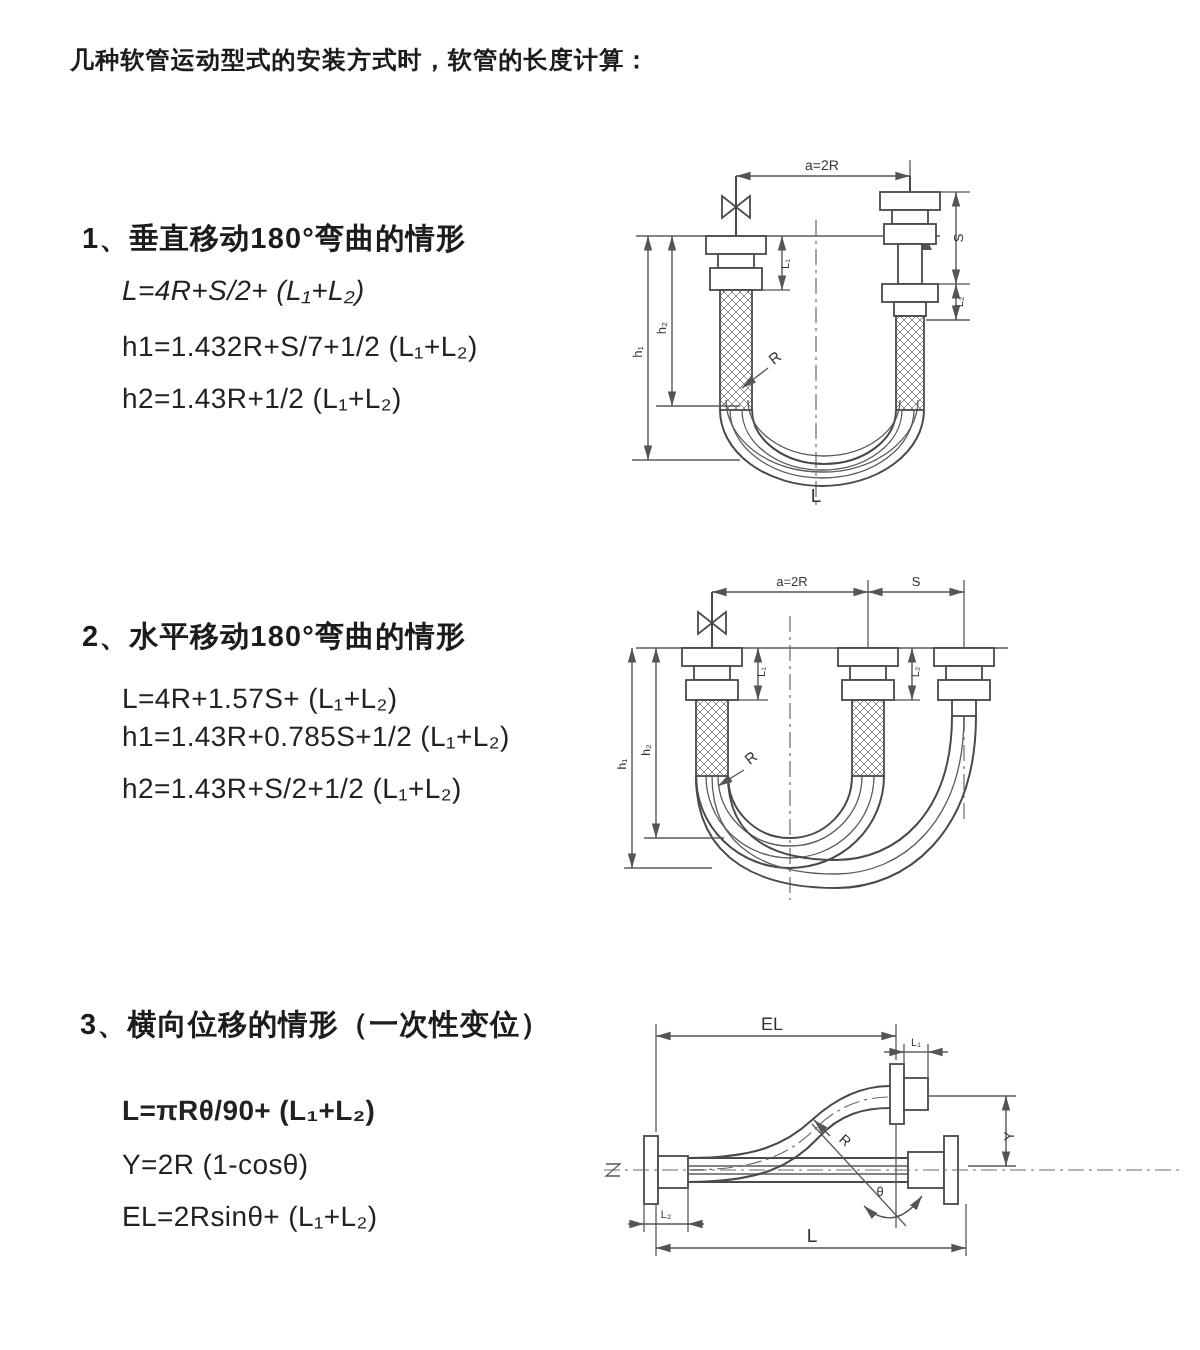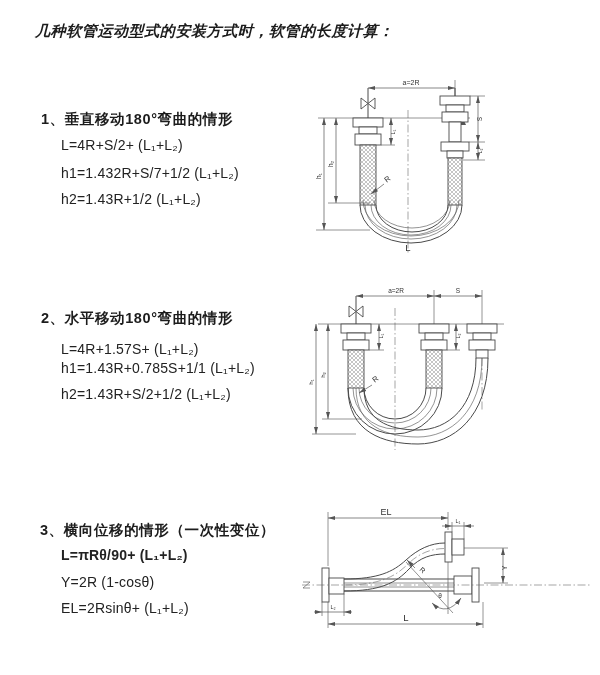--- a/index.html
+++ b/index.html
@@ -2,38 +2,38 @@
 <html><head>
 <meta charset="utf-8">
 <style>
   html,body{margin:0;padding:0;}
   body{
     width:600px;height:675px;background:#ffffff;
     font-family:"Liberation Sans","DejaVu Sans",sans-serif;
     color:#1c1c1c;position:relative;overflow:hidden;
   }
   .abs{position:absolute;}
-  .title{font-size:15px;font-weight:700;letter-spacing:.6px;font-style:italic;}
+  .title{font-size:12px;font-weight:700;letter-spacing:.6px;}
   .head{font-size:14.5px;font-weight:700;letter-spacing:.6px;}
   .formula{font-size:14px;font-weight:400;letter-spacing:.2px;color:#222;}
   svg{position:absolute;overflow:visible;}
   svg text{font-family:"Liberation Sans","DejaVu Sans",sans-serif;fill:#333;}
   .draw{stroke:#4a4a4a;stroke-width:1;fill:none;}
   .thin{stroke:#5a5a5a;stroke-width:.65;fill:none;}
   .dim{stroke:#555;stroke-width:.7;fill:none;}
   .cl{stroke:#6a6a6a;stroke-width:.6;fill:none;stroke-dasharray:8 2.5 1.5 2.5;}
   .part{fill:#fff;stroke:#4a4a4a;stroke-width:.9;}
 </style>
 </head>
 <body>
 
 <div class="abs title" style="left:35px;top:22px;">几种软管运动型式的安装方式时，软管的长度计算：</div>
 
 <div class="abs head" style="left:41px;top:110px;">1、垂直移动180°弯曲的情形</div>
-<div class="abs formula" style="left:61px;top:137px;">L=4R+S/2+ (L₁+L₂)</div>
+<div class="abs formula" style="left:61px;top:137px;font-style:italic;">L=4R+S/2+ (L₁+L₂)</div>
 <div class="abs formula" style="left:61px;top:165px;">h1=1.432R+S/7+1/2 (L₁+L₂)</div>
 <div class="abs formula" style="left:61px;top:191px;">h2=1.43R+1/2 (L₁+L₂)</div>
 
 <svg style="left:308px;top:72px;" width="280" height="185" viewBox="0 0 280 185">
   <defs>
     <pattern id="h1p" width="4" height="4" patternUnits="userSpaceOnUse">
       <rect width="4" height="4" fill="#fff"></rect>
       <path d="M0,0 L4,4 M4,0 L0,4" stroke="#8a8a8a" stroke-width="0.5"></path>
     </pattern>
     <marker id="d1ae" markerWidth="8" markerHeight="6" refX="7.3" refY="3" orient="auto" markerUnits="userSpaceOnUse">
@@ -98,21 +98,21 @@
   <text x="173.5" y="79" font-size="5.5" text-anchor="middle" transform="rotate(-90 173.5 79)">L₂</text>
 
   <line class="dim" x1="76" y1="112" x2="63" y2="122" marker-end="url(#d1ae)"></line>
   <text x="81" y="109" font-size="7.5" text-anchor="middle" transform="rotate(-38 81 109)">R</text>
 
   <text x="100" y="179" font-size="9.5" text-anchor="middle">L</text>
 </svg>
 
 <div class="abs head" style="left:41px;top:309px;">2、水平移动180°弯曲的情形</div>
 <div class="abs formula" style="left:61px;top:341px;">L=4R+1.57S+ (L₁+L₂)</div>
-<div class="abs formula" style="left:61px;top:360px;">h1=1.43R+0.785S+1/1 (L₁+L₂)</div>
+<div class="abs formula" style="left:61px;top:360px;">h1=1.43R+0.785S+1/2 (L₁+L₂)</div>
 <div class="abs formula" style="left:61px;top:386px;">h2=1.43R+S/2+1/2 (L₁+L₂)</div>
 
 <svg style="left:308px;top:282px;" width="290" height="175" viewBox="0 0 290 175">
   <defs>
     <pattern id="h2p" width="4" height="4" patternUnits="userSpaceOnUse">
       <rect width="4" height="4" fill="#fff"></rect>
       <path d="M0,0 L4,4 M4,0 L0,4" stroke="#8a8a8a" stroke-width="0.5"></path>
     </pattern>
     <marker id="d2ae" markerWidth="8" markerHeight="6" refX="7.3" refY="3" orient="auto" markerUnits="userSpaceOnUse">
       <path d="M0,0.9 L7.3,3 L0,5.1 Z" fill="#555"></path>
@@ -179,21 +179,21 @@
   <line class="dim" x1="71" y1="42" x2="71" y2="68" marker-start="url(#d2as)" marker-end="url(#d2ae)"></line>
   <text x="74.5" y="54" font-size="5.5" text-anchor="middle" transform="rotate(-90 74.5 54)">L₁</text>
   <line class="thin" x1="139" y1="68" x2="152" y2="68"></line>
   <line class="dim" x1="148" y1="42" x2="148" y2="68" marker-start="url(#d2as)" marker-end="url(#d2ae)"></line>
   <text x="151.5" y="54" font-size="5.5" text-anchor="middle" transform="rotate(-90 151.5 54)">L₂</text>
 
   <line class="dim" x1="64" y1="103" x2="51" y2="111" marker-end="url(#d2ae)"></line>
   <text x="69" y="99" font-size="7.5" text-anchor="middle" transform="rotate(-38 69 99)">R</text>
 </svg>
 
-<div class="abs head" style="left:40px;top:521px;">3、横向位移的情形（一次性变位）</div>
+<div class="abs head" style="left:40px;top:503px;">3、横向位移的情形（一次性变位）</div>
 <div class="abs formula" style="left:61px;top:547px;font-weight:bold;">L=πRθ/90+ (L₁+L₂)</div>
 <div class="abs formula" style="left:61px;top:574px;">Y=2R (1-cosθ)</div>
 <div class="abs formula" style="left:61px;top:600px;">EL=2Rsinθ+ (L₁+L₂)</div>
 
 <svg style="left:298px;top:502px;" width="300" height="140" viewBox="0 0 300 140">
   <defs>
     <marker id="d3ae" markerWidth="8" markerHeight="6" refX="7.3" refY="3" orient="auto" markerUnits="userSpaceOnUse">
       <path d="M0,0.9 L7.3,3 L0,5.1 Z" fill="#555"></path>
     </marker>
     <marker id="d3as" markerWidth="8" markerHeight="6" refX="0.7" refY="3" orient="auto" markerUnits="userSpaceOnUse">

